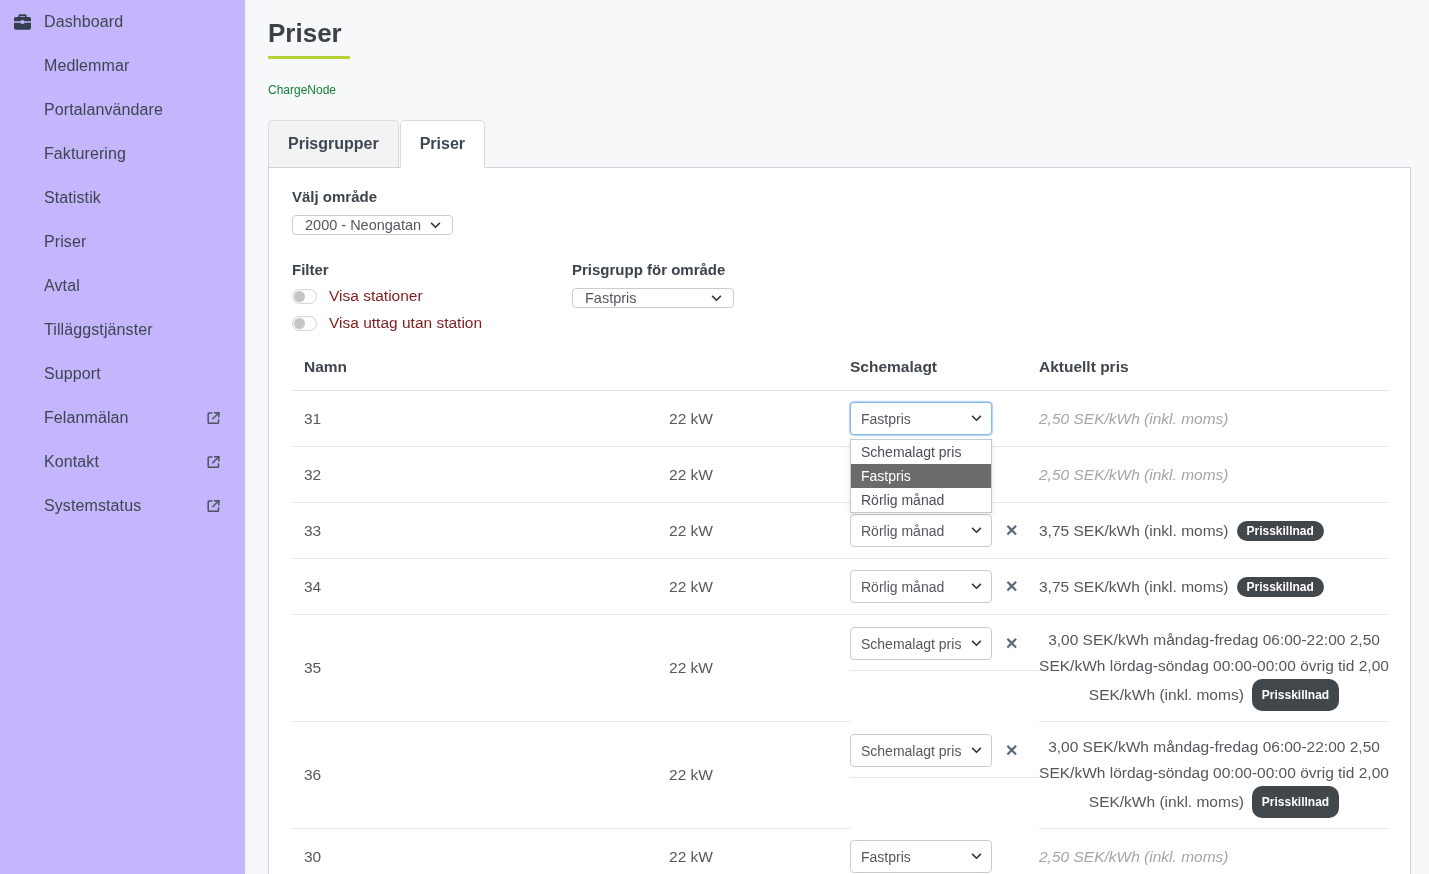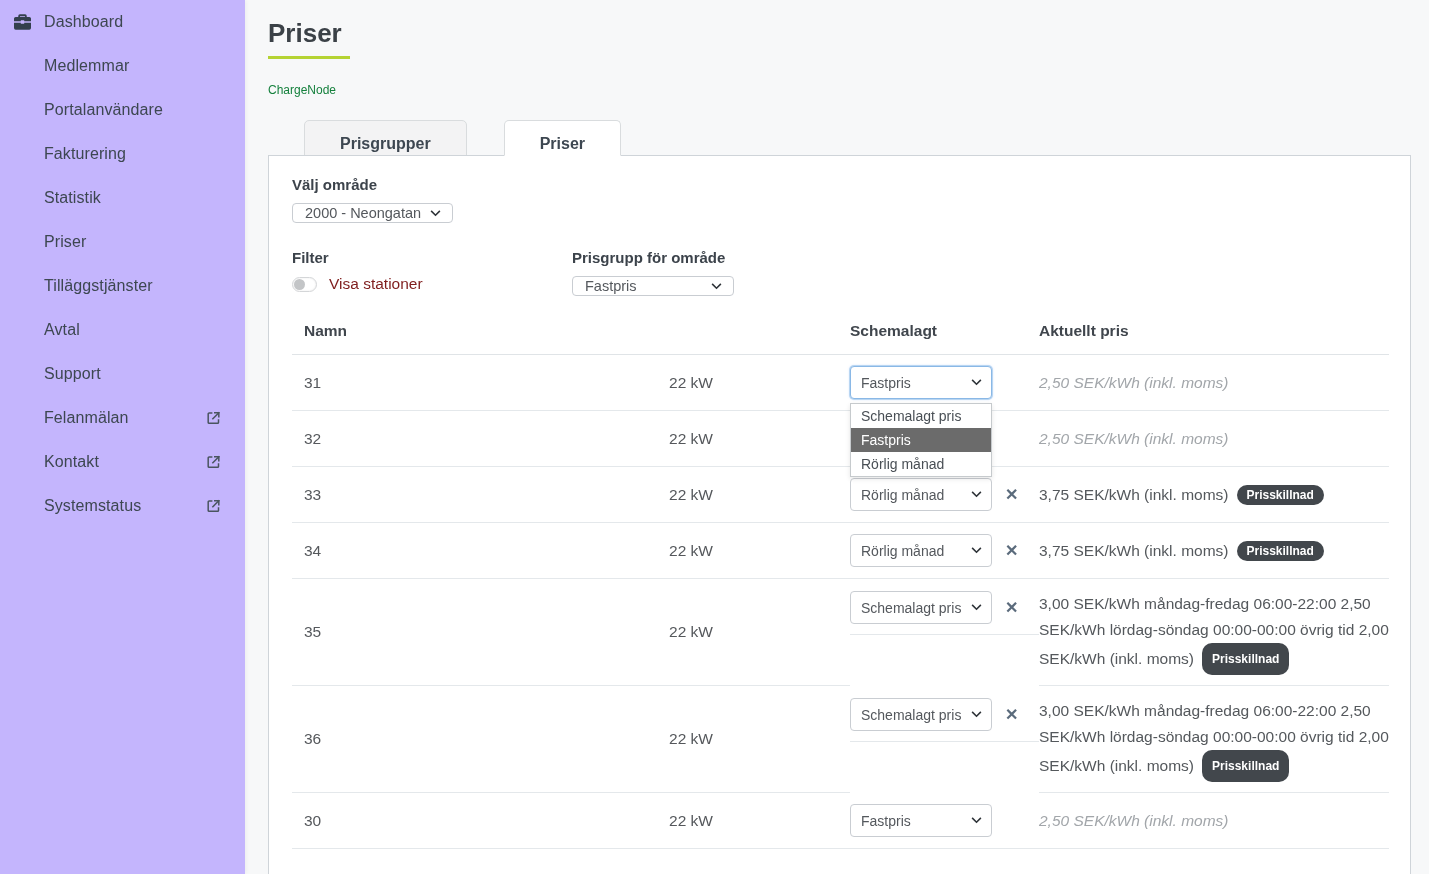--- a/index.html
+++ b/index.html
@@ -27,23 +27,23 @@
   
   .main { margin-left:245px; padding:18px 0 0 23px; }
   .page-title {
     display:inline-block; margin:0; font-size:26px; font-weight:bold; color:#3b4147;
     border-bottom:3px solid #b5d333; padding:0 8px 7px 0;
   }
   .subtitle { margin-top:24px; font-size:12px; color:#15803d; }
   
   .tabs { display:flex; margin-top:23px; }
   .tab {
-    height:36px; line-height:46px; padding:0 35px; font-size:16px; font-weight:bold;
+    height:48px; line-height:46px; padding:0 19px; font-size:16px; font-weight:bold;
     color:#3d4751; background:#f3f3f4; border:1px solid #d9dcde;
-    border-radius:5px 5px 0 0; margin-right:1px; position:relative; z-index:1; cursor:pointer;margin-left:36px;
+    border-radius:5px 5px 0 0; margin-right:1px; position:relative; z-index:1; cursor:pointer;
   }
   .tab.active { background:#ffffff; border-bottom-color:#ffffff; z-index:3; }
   
   .panel {
     position:relative; z-index:2; margin-top:-1px;
     width:1143px; min-height:720px; background:#ffffff;
     border:1px solid #cfd4d9; padding:20px 21px 0 23px;
   }
   .section-label { font-size:15px; font-weight:bold; color:#3c434b; }
   .select-control {
@@ -77,21 +77,21 @@
   .cell { border-bottom:1px solid #e4e8eb; display:flex; align-items:center; min-height:56px; }
   .cell.name  { padding-left:12px; font-size:15.5px; color:#55585c; }
   .cell.power { justify-content:center; font-size:15.5px; color:#55585c; }
   .cell.pg { position:relative; }
   .cell.price { font-size:15.5px; }
   .trow.tall .cell { min-height:103px; }
   .trow.tall .cell.pg {
     align-self:start; min-height:0; height:56px;
     align-items:flex-start; padding-top:12px;
   }
-  .trow.tall .cell.price { display:block; padding:12px 0 10px 0; line-height:26px; }
+  .trow.tall .cell.price { display:block; padding:12px 0 10px 0; line-height:26px;text-align:center; }
   .table-select { width:142px; height:33px; font-size:14px; padding:0 9px 0 10px; flex:0 0 auto; }
   .table-select.focused {
     border-color:#8ab8e6;
     box-shadow:0 0 0 1px #b9d6f2, 0 0 3px rgba(77,144,254,0.4);
   }
   .ts-label { white-space:nowrap; overflow:hidden; }
   .x-btn {
     margin-left:13px; height:33px; display:flex; align-items:center;
     color:#5b6b7c; font-size:16px; font-weight:bold; cursor:pointer; flex:0 0 auto;
   }
@@ -133,24 +133,24 @@
   <div class="nav-item">
       <span class="nav-label">Fakturering</span>
     </div>
   <div class="nav-item">
       <span class="nav-label">Statistik</span>
     </div>
   <div class="nav-item">
       <span class="nav-label">Priser</span>
     </div>
   <div class="nav-item">
+      <span class="nav-label">Avtal</span>
+    </div>
+  <div class="nav-item">
       <span class="nav-label">Tilläggstjänster</span>
-    </div>
-  <div class="nav-item">
-      <span class="nav-label">Avtal</span>
     </div>
   <div class="nav-item">
       <span class="nav-label">Support</span>
     </div>
   <div class="nav-item">
     <span class="nav-label">Felanmälan</span>
     <span class="ext-ico">
       <svg width="15" height="15" viewBox="0 0 24 24" fill="none" stroke="#49545f" stroke-width="2.4" stroke-linecap="square">
           <path d="M9 4H5a1.5 1.5 0 0 0-1.5 1.5V19A1.5 1.5 0 0 0 5 20.5h13.5A1.5 1.5 0 0 0 20 19v-4"></path>
           <path d="M14 3.5h6.5V10"></path>
@@ -202,20 +202,26 @@
     </div>
 
     <div class="controls-row">
       <div class="filter-block">
         <div class="section-label">Filter</div>
         <div class="toggle-row">
           <span class="toggle">
               <span class="knob"></span>
             </span>
           <span class="toggle-label">Visa stationer</span>
+        </div>
+        <div class="toggle-row">
+          <span class="toggle">
+              <span class="knob"></span>
+            </span>
+          <span class="toggle-label">Visa uttag utan station</span>
         </div>
       </div>
       <div class="pg-block">
         <div class="section-label">Prisgrupp för område</div>
         <div class="select-control pg-select">
           <span>Fastpris</span>
           <span class="chev">
             <svg width="11" height="7" viewBox="0 0 12 8" fill="none" stroke="#2e3338" stroke-width="1.8">
                 <path d="M1 1l5 5 5-5"></path>
               </svg>

